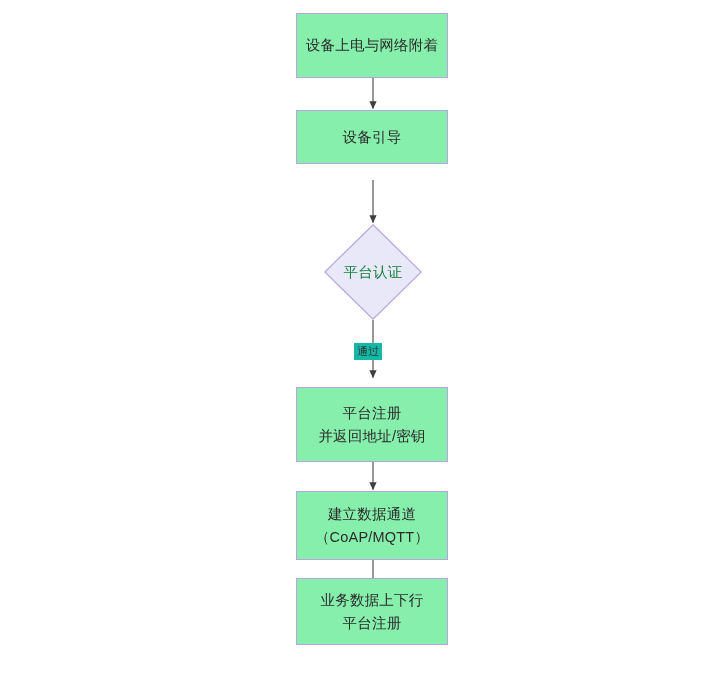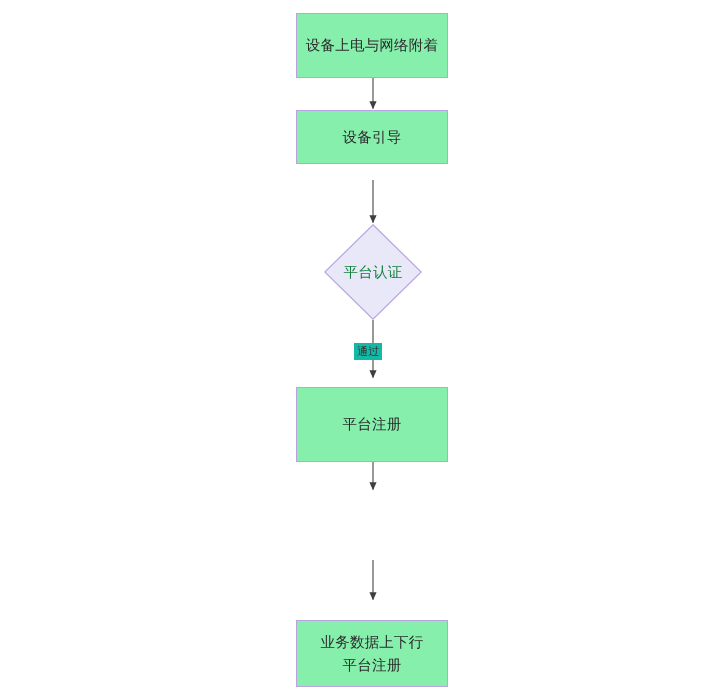--- a/index.html
+++ b/index.html
@@ -125,21 +125,26 @@
     <svg class="decision-shape" viewBox="0 0 98 96" xmlns="http://www.w3.org/2000/svg">
       <polygon points="49,0.8 97.2,48 49,95.2 0.8,48" fill="#e8e8f8" stroke="#b9a3e3" stroke-width="1.2"></polygon>
     </svg>
     <div class="decision-label">平台认证</div>
   </div>
 
   <div class="edge-label" style="left:354px; top:343px;">通过</div>
 
   <div class="node" style="left:296px; top:379px; width:152px; height:75px;margin-top:8px;">
     <span class="line1">平台注册</span>
+    <span class="line2">并返回地址/密钥</span>
   </div>
 
+  <div class="node" style="left:296px; top:491px; width:152px; height:69px;">
+    <span class="line1">建立数据通道</span>
+    <span class="line2">（CoAP/MQTT）</span>
+  </div>
 
-  <div class="node" style="left:296px; top:620px; width:152px; height:67px;">
+  <div class="node" style="left:296px; top:578px; width:152px; height:67px;">
     <span class="line1">业务数据上下行</span>
     <span class="line2">平台注册</span>
   </div>
 
 </div>
 
 </body></html>

